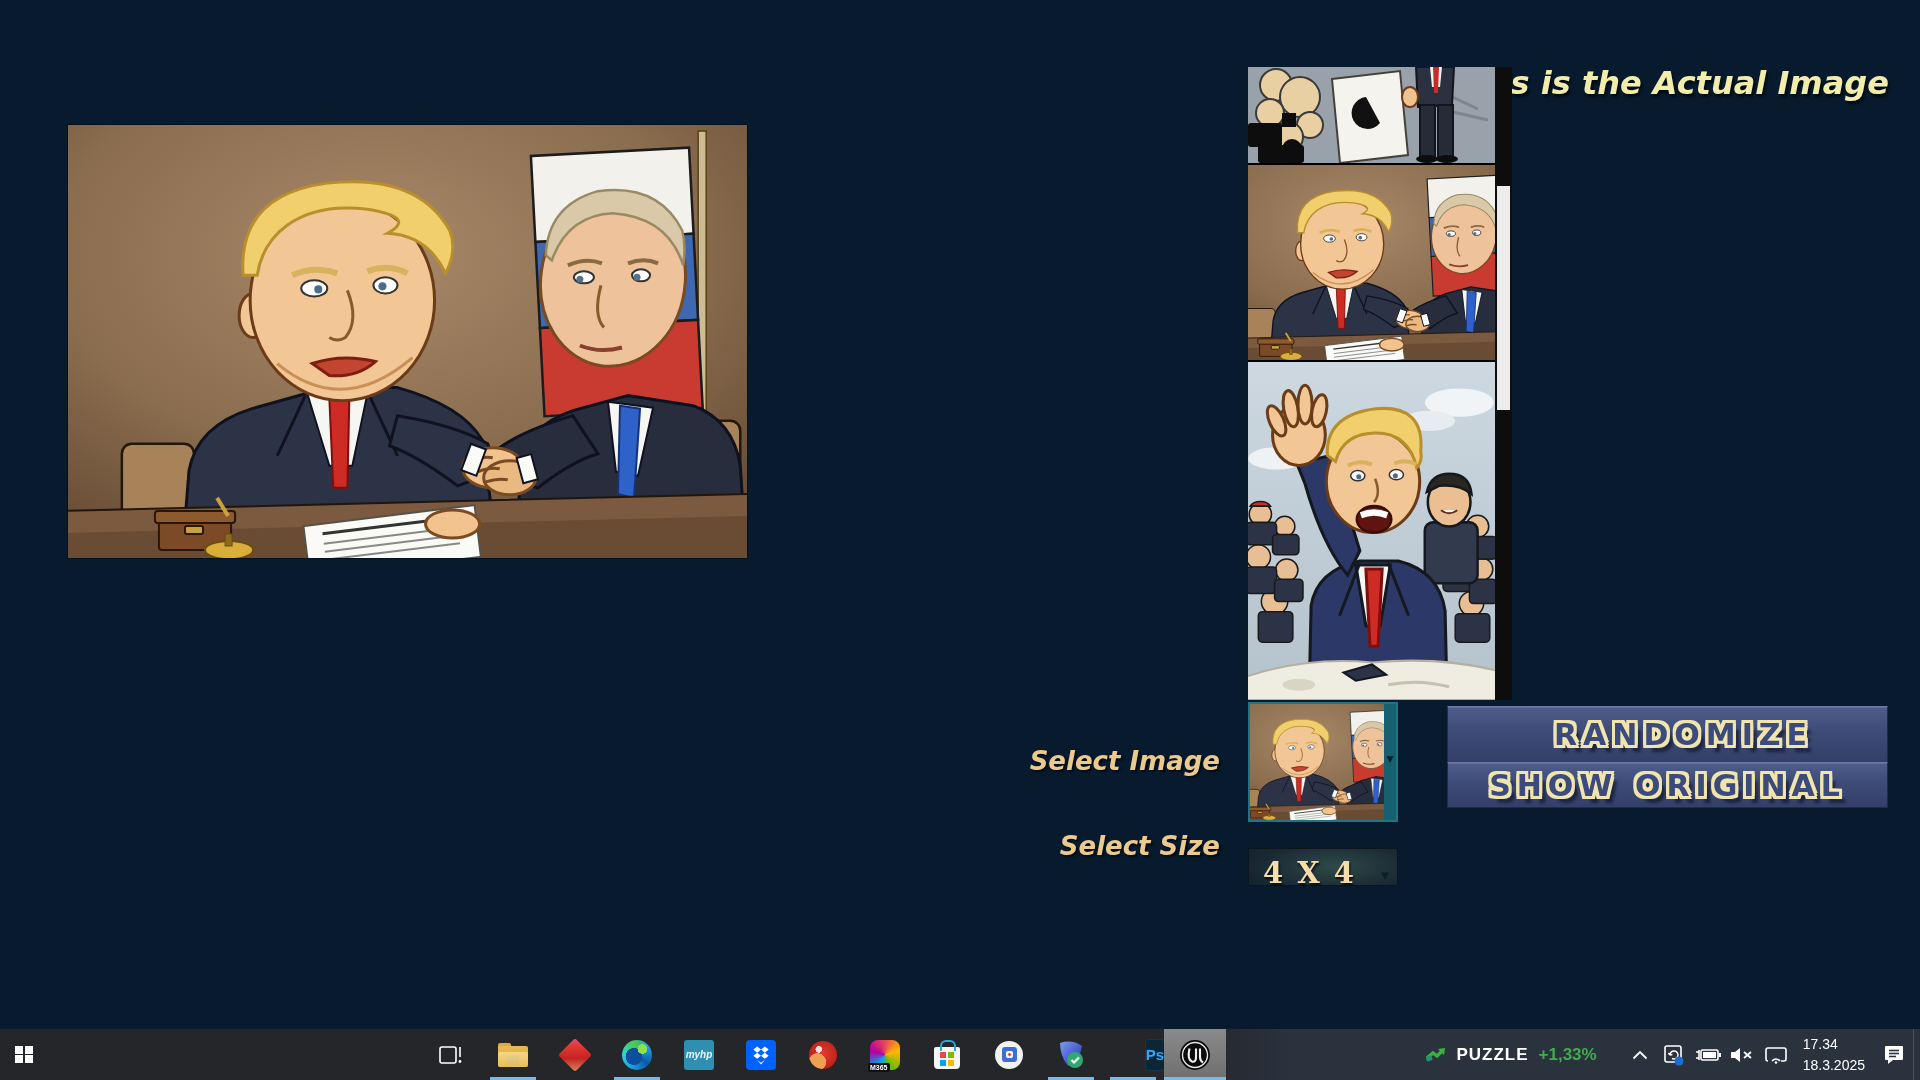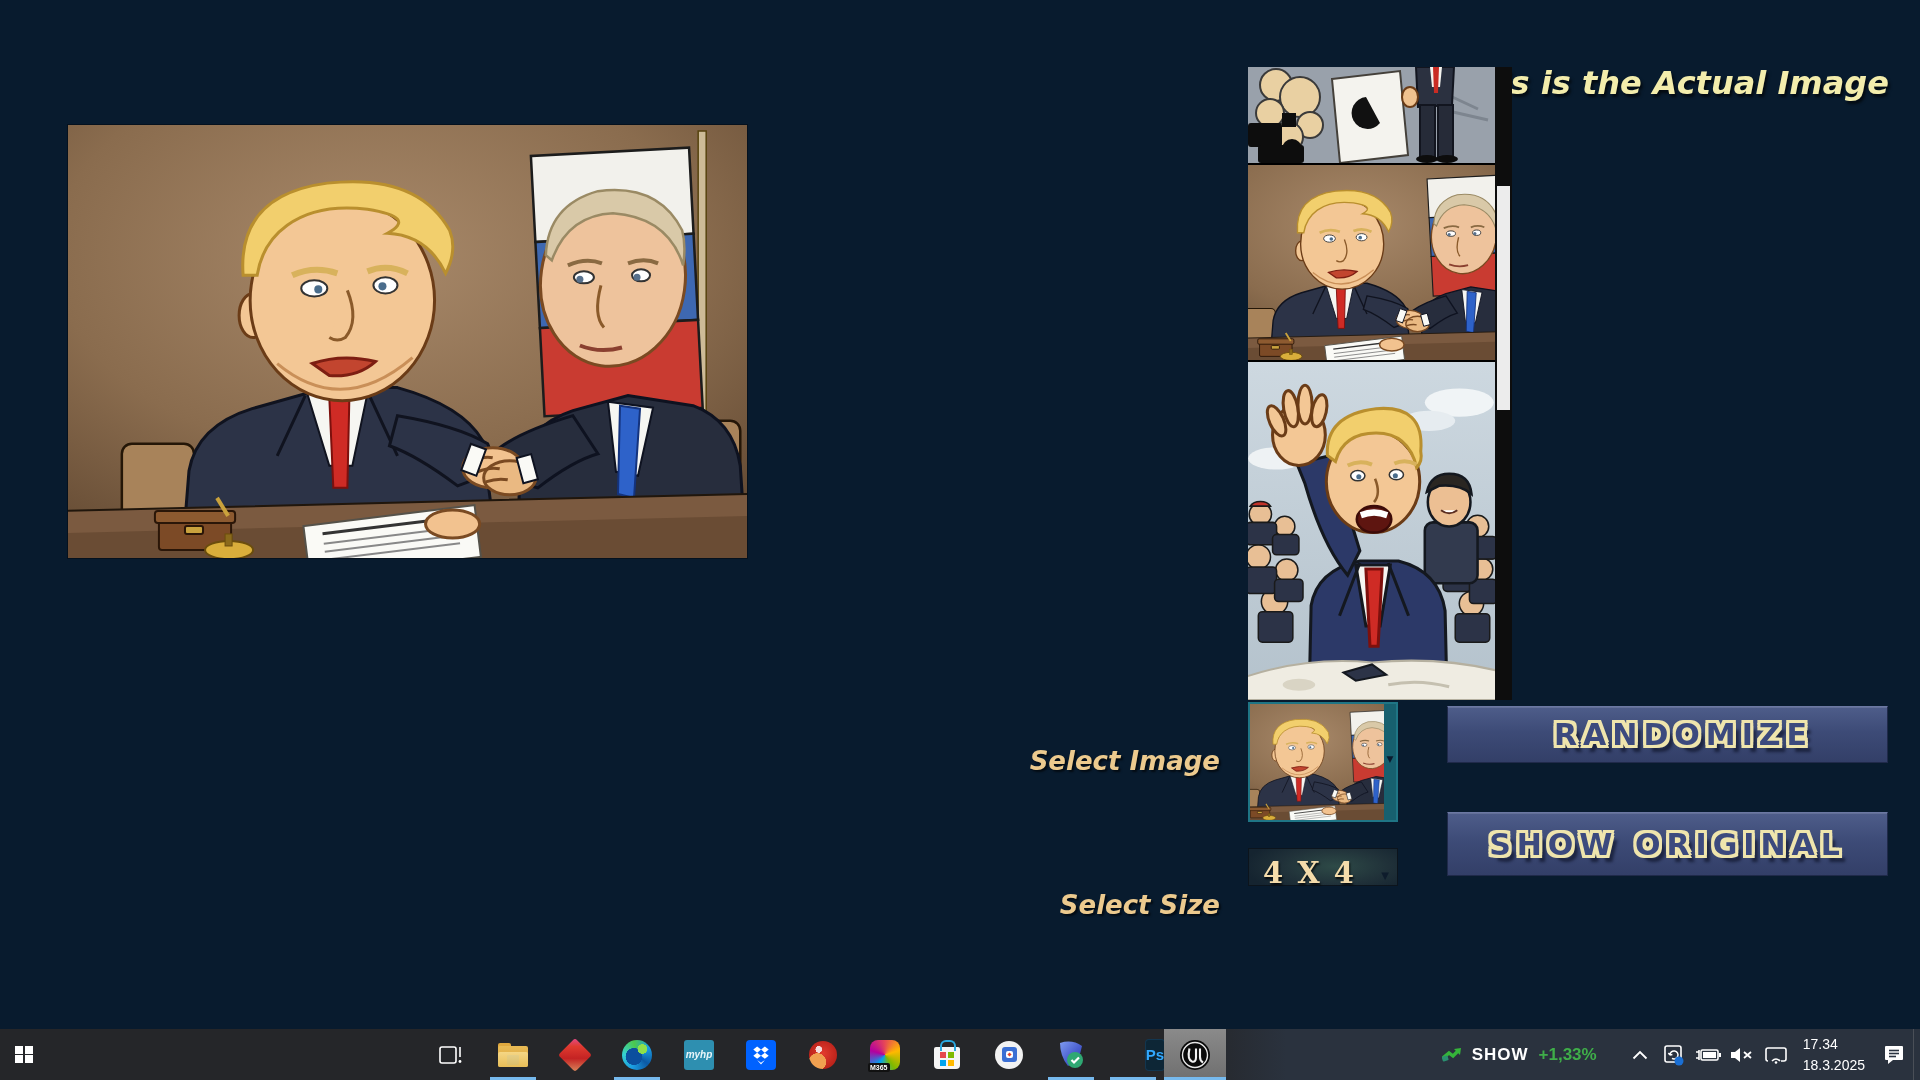--- a/index.html
+++ b/index.html
@@ -24,21 +24,21 @@
   .t1{top:0;height:96px;}
   .t2{top:98px;height:195px;}
   .t3{top:295px;height:338px;}
   .vscroll{position:absolute;right:0;top:0;width:17px;height:633px;background:#0d0d0d;}
   .vthumb{position:absolute;left:2px;top:119px;width:13px;height:224px;background:#ececec;}
 
   .label{position:absolute;left:1000px;width:220px;text-align:right;z-index:1;
          font-size:26px;font-weight:bold;font-style:italic;color:#ecca8e;
          text-shadow:2px 2px 2px rgba(0,0,0,0.6);white-space:nowrap;}
   .lbl-image{top:746px;}
-  .lbl-size{top:890px;}
+  .lbl-size{top:831px;}
 
   .combo-image{position:absolute;left:1248px;top:702px;width:150px;height:120px;z-index:2;
                box-sizing:border-box;border:2px solid #1f7585;background:#12505e;cursor:pointer;}
   .combo-image svg{position:absolute;left:0;top:0;width:134px;height:116px;}
   .combo-strip{position:absolute;right:0;top:0;width:12px;height:116px;background:#17606f;}
   .combo-image .caret{position:absolute;right:0px;top:50px;width:12px;text-align:center;
                       font-size:9px;color:#0a1b2e;font-style:normal;}
 
   .combo-size{position:absolute;left:1248px;top:848px;width:150px;height:38px;z-index:2;
               box-sizing:border-box;border:1px solid #0c141c;cursor:pointer;
@@ -48,21 +48,21 @@
               font-size:29px;font-weight:bold;color:#f4dcab;letter-spacing:2px;
               text-shadow:1px 2px 2px rgba(0,0,0,0.8);}
   .combo-size .caret{position:absolute;right:8px;top:21px;font-size:10px;color:#0e1c2c;}
 
   .game-btn{position:absolute;left:1447px;width:441px;z-index:1;cursor:pointer;
             display:flex;align-items:center;justify-content:center;
             background:linear-gradient(180deg,#4e5d8a 0%,#3d4b77 45%,#333f68 100%);
             border:1px solid #202a4a;border-top-color:#6b78a3;box-sizing:border-box;
             box-shadow:inset 0 1px 0 rgba(255,255,255,0.12);}
   .btn-rand{top:706px;height:57px;padding-left:32px;}
-  .btn-orig{top:812px;height:64px;}
+  .btn-orig{top:762px;height:46px;}
   .btn-curr{top:858px;height:59px;}
   .game-btn span{font-size:30px;font-weight:bold;letter-spacing:6px;color:#3c4a7e;white-space:nowrap;
       text-shadow:-3px -3px 0 #efe5ad,0 -3px 0 #efe5ad,3px -3px 0 #efe5ad,
                   -3px 0 0 #efe5ad,3px 0 0 #efe5ad,
                   -3px 3px 0 #efe5ad,0 3px 0 #efe5ad,3px 3px 0 #efe5ad,
                   6px 7px 3px rgba(5,10,25,0.55);}
   .btn-curr span{letter-spacing:3px;font-size:29px;}
 
   
   .taskbar{position:absolute;left:0;top:1029px;width:1920px;height:51px;z-index:5;
@@ -482,21 +482,21 @@
       </div>
     </div>
 
     <div class="tray">
       <div class="ticker">
         <svg width="22" height="18" viewBox="0 0 22 18">
           <path d="M1,12 L7,7 11,10 17,4" fill="none" stroke="#35b53a" stroke-width="3.4"></path>
           <path d="M12,3 L19,2 18,9 Z" fill="#35b53a"></path>
           <rect x="0" y="10" width="6" height="5" rx="1" fill="#2a8f70" transform="rotate(-18 3 12)"></rect>
         </svg>
-        <span class="sym">SHOW</span>
+        <span class="sym">PUZZLE</span>
         <span class="chg">+1,33%</span>
       </div>
 
       <div class="trayicon">
         <svg width="16" height="10" viewBox="0 0 16 10">
           <path d="M1.5,8.5 L8,2 14.5,8.5" fill="none" stroke="#fff" stroke-width="1.8"></path>
         </svg>
       </div>
 
       <div class="trayicon">

